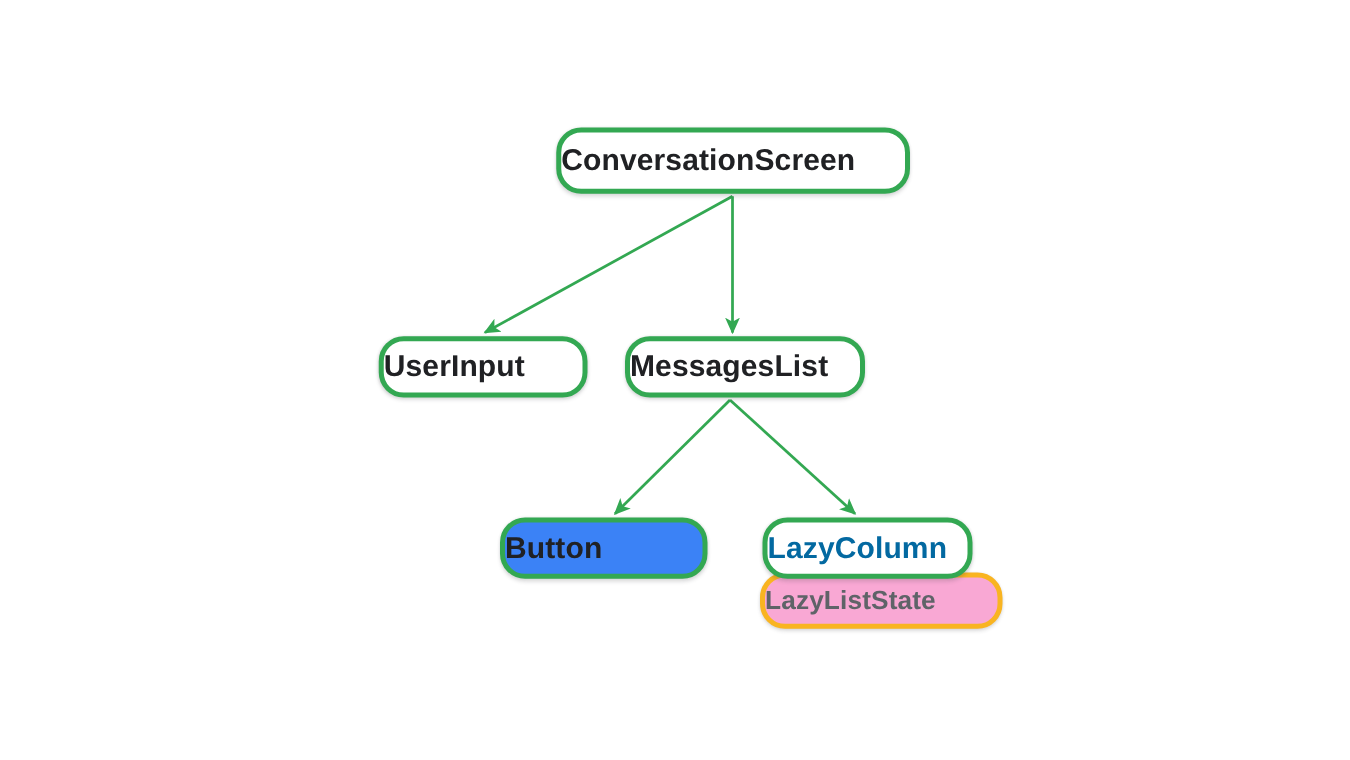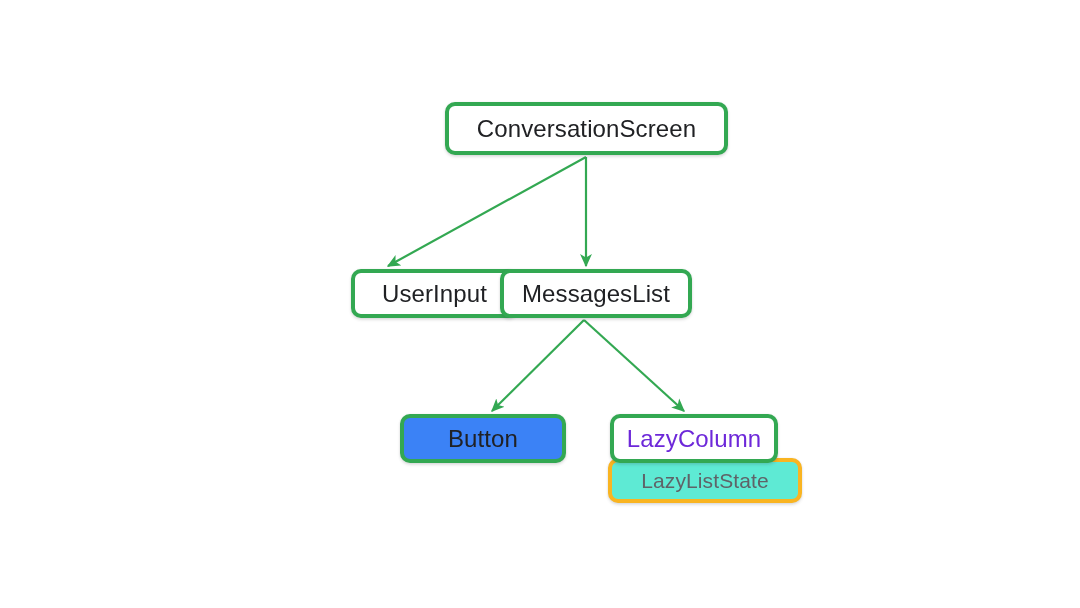--- a/index.html
+++ b/index.html
@@ -24,26 +24,27 @@
     width: 1080px;
     height: 608px;
     pointer-events: none;
   }
   .node {
     position: absolute;
     box-sizing: border-box;
     background: #ffffff;
     border-style: solid;
     border-width: 4px;
-    border-radius: 10px;
+    border-radius: 20px;
     display: flex;
     align-items: center;
-    justify-content: center;
+    justify-content: flex-start;
     white-space: nowrap;
     letter-spacing: 0.1px;
+    font-weight: bold;
   }
   .node.green {
     border-color: #33a852;
     color: #202124;
     box-shadow: 0 2px 3px rgba(60,64,67,0.16), 0 0 2px rgba(60,64,67,0.10);
   }
   .node.amber {
     border-color: #f9b421;
     color: #5f6368;
     box-shadow: 0 2px 3px rgba(60,64,67,0.16), 0 0 2px rgba(60,64,67,0.10);
@@ -75,33 +76,33 @@
         <line x1="586" y1="157" x2="586" y2="266" stroke="#33a852"></line>
         <line x1="584" y1="320" x2="492" y2="411" stroke="#33a852"></line>
         <line x1="584" y1="320" x2="684" y2="411" stroke="#33a852"></line>
       </g>
   </svg>
 
   <div class="node green" id="n-conversationscreen" style="left: 445px; top: 102px; width: 283px; height: 53px; border-color: rgb(51, 168, 82); color: rgb(32, 33, 36); background: rgb(255, 255, 255);">
     <span class="node-label">ConversationScreen</span>
   </div>
 
-  <div class="node green" id="n-userinput" style="left: 303px; top: 269px; width: 167px; height: 49px; border-color: rgb(51, 168, 82); color: rgb(32, 33, 36); background: rgb(255, 255, 255); margin-left: 48px;">
+  <div class="node green" id="n-userinput" style="left: 303px; top: 269px; width: 167px; height: 49px; border-color: rgb(51, 168, 82); color: rgb(32, 33, 36); background: rgb(255, 255, 255);">
     <span class="node-label">UserInput</span>
   </div>
 
   <div class="node green" id="n-messageslist" style="left: 500px; top: 269px; width: 192px; height: 49px; border-color: rgb(51, 168, 82); color: rgb(32, 33, 36); background: rgb(255, 255, 255);">
     <span class="node-label">MessagesList</span>
   </div>
 
   <div class="node green" id="n-button" style="left: 400px; top: 414px; width: 166px; height: 49px; border-color: rgb(51, 168, 82); color: rgb(32, 33, 36); background: #3b82f6;">
     <span class="node-label">Button</span>
   </div>
 
-  <div class="node green" id="n-lazycolumn" style="left: 610px; top: 414px; width: 168px; height: 49px; border-color: rgb(51, 168, 82); color: #6d28d9; background: rgb(255, 255, 255);">
+  <div class="node green" id="n-lazycolumn" style="left: 610px; top: 414px; width: 168px; height: 49px; border-color: rgb(51, 168, 82); color: #0369a1; background: rgb(255, 255, 255);">
     <span class="node-label">LazyColumn</span>
   </div>
 
-  <div class="node amber" id="n-lazyliststate" style="left: 608px; top: 458px; width: 194px; height: 45px; border-color: rgb(249, 180, 33); color: rgb(95, 99, 104); background: #5eead4;">
+  <div class="node amber" id="n-lazyliststate" style="left: 608px; top: 458px; width: 194px; height: 45px; border-color: rgb(249, 180, 33); color: rgb(95, 99, 104); background: #f9a8d4;">
     <span class="node-label">LazyListState</span>
   </div>
 
 </div>
 
 </body></html>

